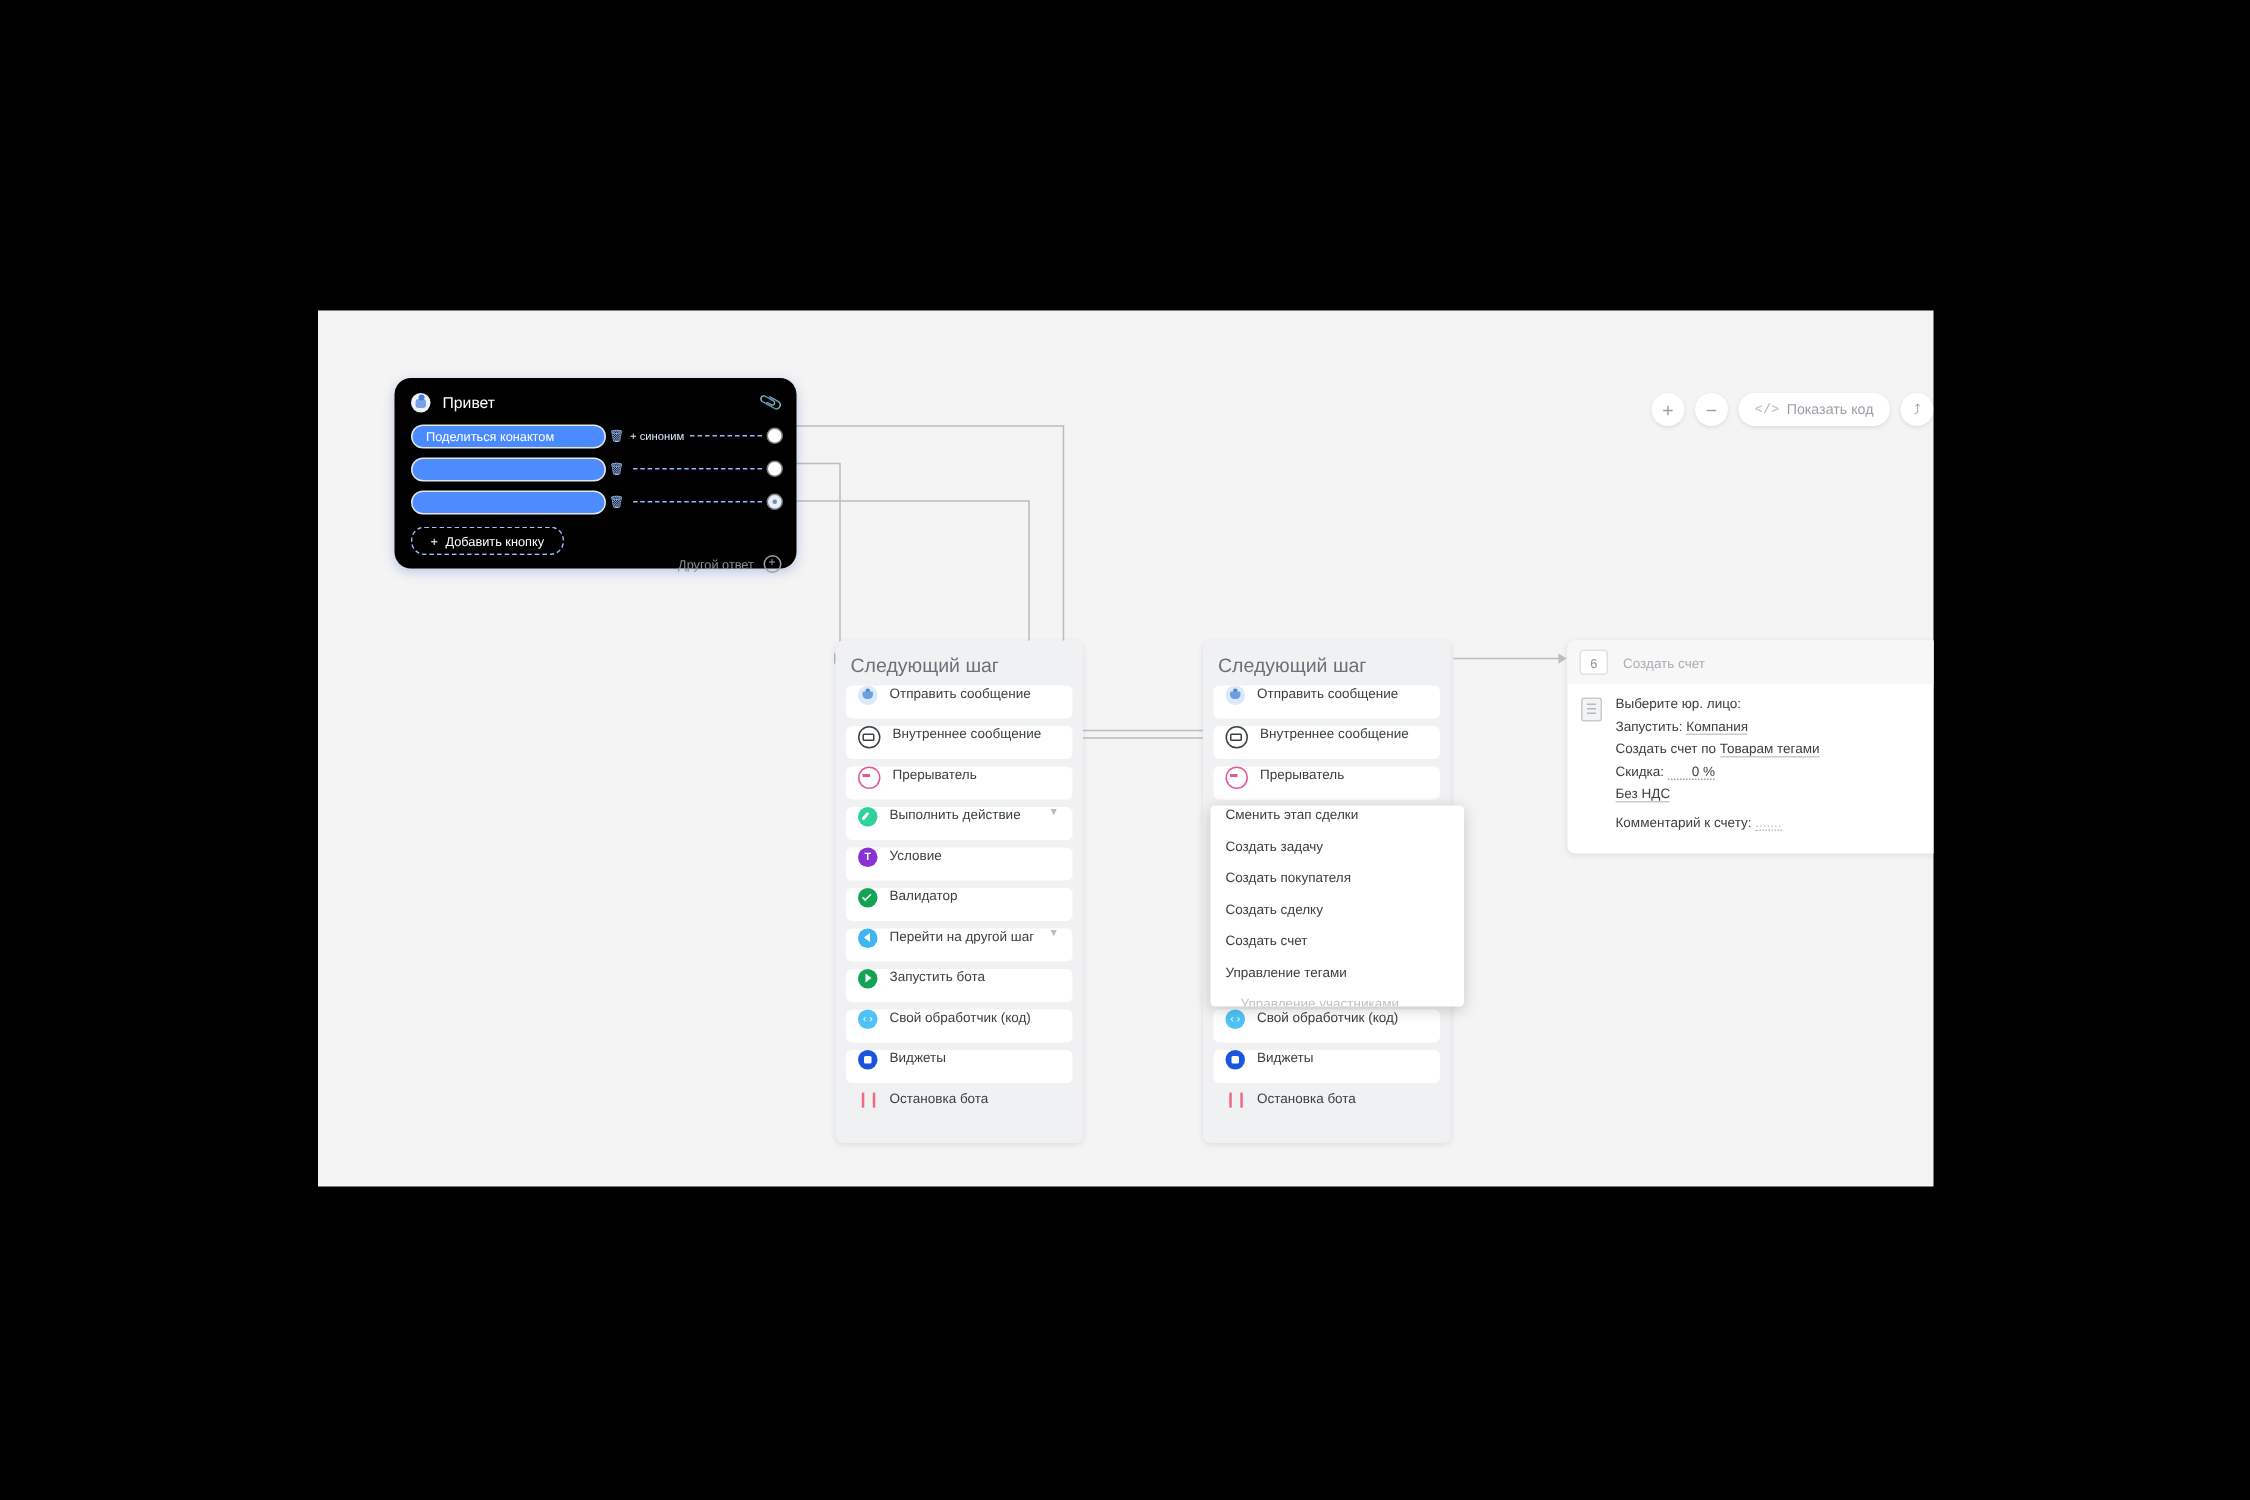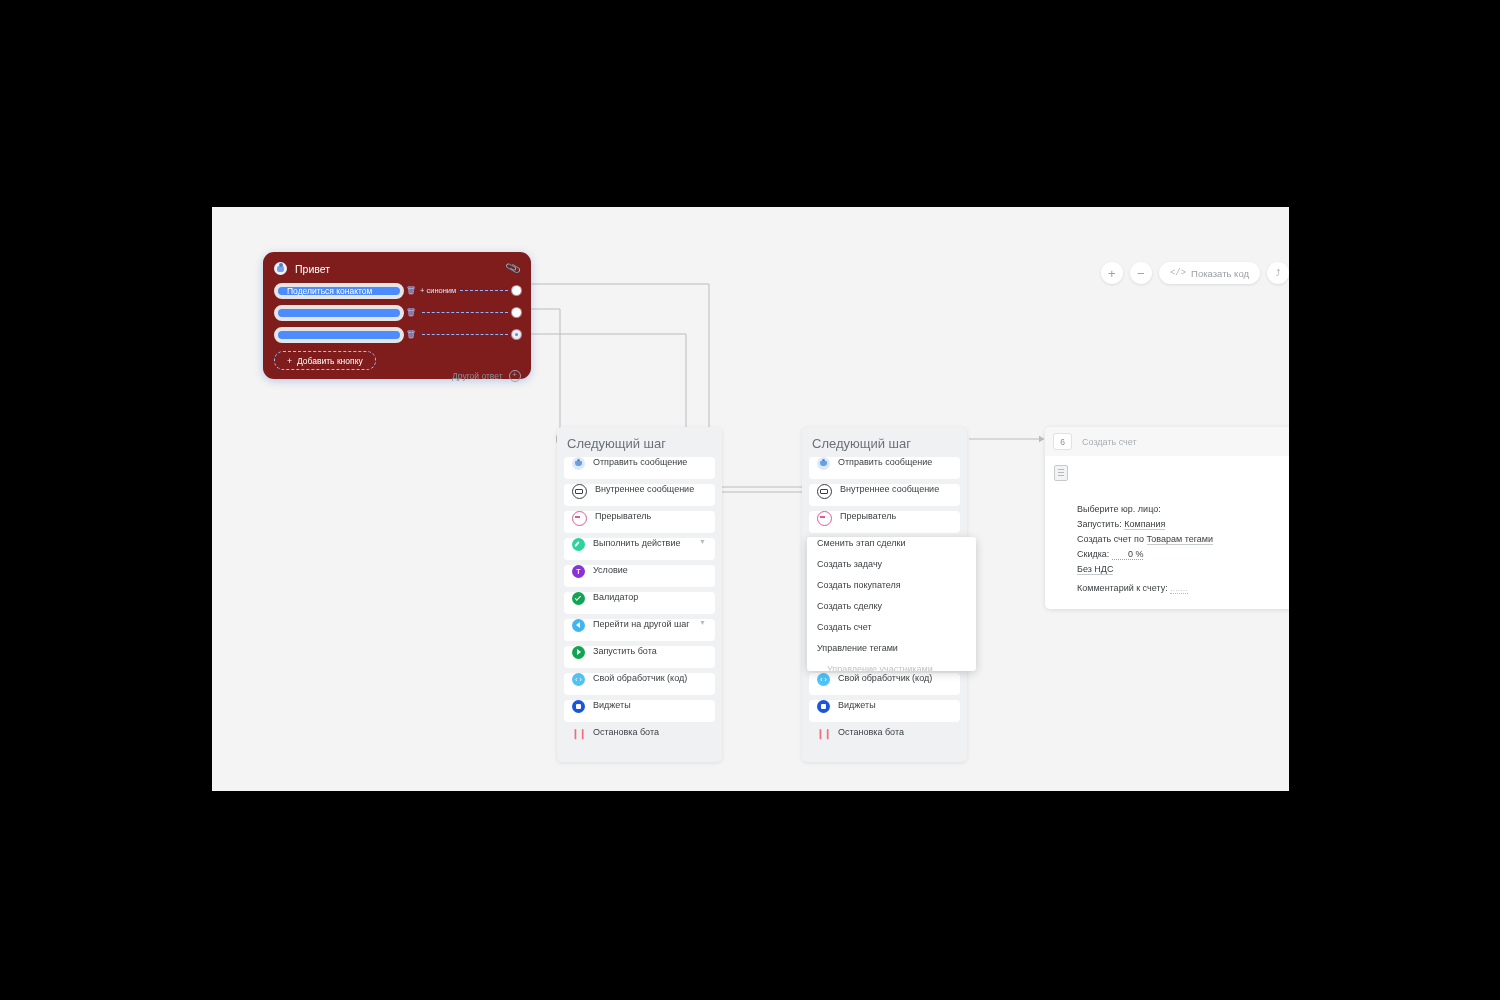--- a/index.html
+++ b/index.html
@@ -22,40 +22,40 @@
     height:22px;border-radius:11px;background:#fff;
     box-shadow:0 1px 3px rgba(0,0,0,.10);
     display:flex;align-items:center;gap:5px;padding:0 11px;
     color:#9aa0a6;font-size:9.5px;white-space:nowrap;
   }
   .tb-code{font-family:"Liberation Mono","DejaVu Sans Mono",monospace;font-size:9px;color:#b0b4b8;}
 
   
   #blue-card{
     position:absolute;left:51px;top:45px;width:268px;
-    background:#7f1d1d;border-radius:11px;
+    background:#000000;border-radius:11px;
     box-shadow:0 2px 8px rgba(40,90,190,.28);
     padding:8px 0 9px 0;
   }
   .bc-head{display:flex;align-items:center;padding:2px 10px 7px 11px;}
   .bc-avatar{
     width:13px;height:13px;border-radius:50%;
     background:#eef3fb;margin-right:8px;flex:0 0 auto;
     position:relative;
   }
   .bc-avatar:before{content:"";position:absolute;left:3px;top:3.5px;width:7px;height:6px;
     background:#7aa2e8;border-radius:2px;}
   .bc-avatar:after{content:"";position:absolute;left:4.5px;top:1px;width:4px;height:4px;
     background:#4a7fd4;border-radius:50%;}
   .bc-title{color:#fff;font-size:10.5px;flex:1;}
   .bc-clip{color:#cfe0ff;font-size:11px;transform:rotate(-20deg);}
 
   .bc-row{display:flex;align-items:center;padding:0 10px 0 11px;margin-bottom:5px;height:17px;}
   .bc-input{
-    flex:0 0 130px;height:16px;border:4px solid #e5e5e5;border-radius:9px;
+    flex:0 0 130px;height:16px;border:1px solid #e5e5e5;border-radius:9px;
     background:#4a8bff;color:#ffffff;font-size:8.5px;
     display:flex;align-items:center;padding-left:9px;box-sizing:border-box;
   }
   .bc-input.empty{background:#4c8cff;}
   .bc-trash{width:14px;text-align:center;color:#9ec0ff;font-size:8px;}
   .bc-syn{color:#d8e7ff;font-size:7.5px;white-space:nowrap;margin-left:2px;}
   .bc-dash{flex:1;border-top:1px dashed #8fb6ff;margin:0 4px;height:0;}
   .bc-dot{
     width:9px;height:9px;border-radius:50%;background:#fff;flex:0 0 auto;
     box-shadow:0 0 0 1px rgba(255,255,255,.5);
@@ -146,21 +146,21 @@
   .inv-head{display:flex;align-items:center;gap:10px;padding:6px 8px 6px 8px;
     background:#f7f7f8;border-radius:5px 5px 0 0;}
   .inv-num{width:17px;height:15px;border:1px solid #dfe1e4;border-radius:3px;background:#fff;
     font-size:8.5px;color:#8a9099;display:flex;align-items:center;justify-content:center;}
   .inv-headtitle{font-size:9px;color:#a9aeb3;}
   .inv-body{display:flex;padding:8px 9px 11px 9px;gap:9px;}
   .inv-doc{width:12px;height:14px;border:1px solid #c7cbcf;border-radius:2px;flex:0 0 auto;
     background:#f2f3f4;position:relative;margin-top:1px;}
   .inv-doc:after{content:"";position:absolute;left:2.5px;top:3px;width:6px;height:1px;
     background:#b5b9bd;box-shadow:0 3px 0 #b5b9bd,0 6px 0 #b5b9bd;}
-  .inv-lines{flex:1;margin-top:40px;}
+  .inv-lines{flex:1;}
   .inv-line{font-size:9px;color:#3c4043;margin-bottom:5px;white-space:nowrap;}
   .inv-line.gap{margin-top:9px;}
   .u{border-bottom:1px dotted #9aa0a6;}
   .u-sol{border-bottom:1px solid #c7cbcf;}
   .dots{color:#c2c6ca;border-bottom:1px dotted #b5b9bd;}
 </style>
 </head>
 <body>
 
 <div id="canvas">

